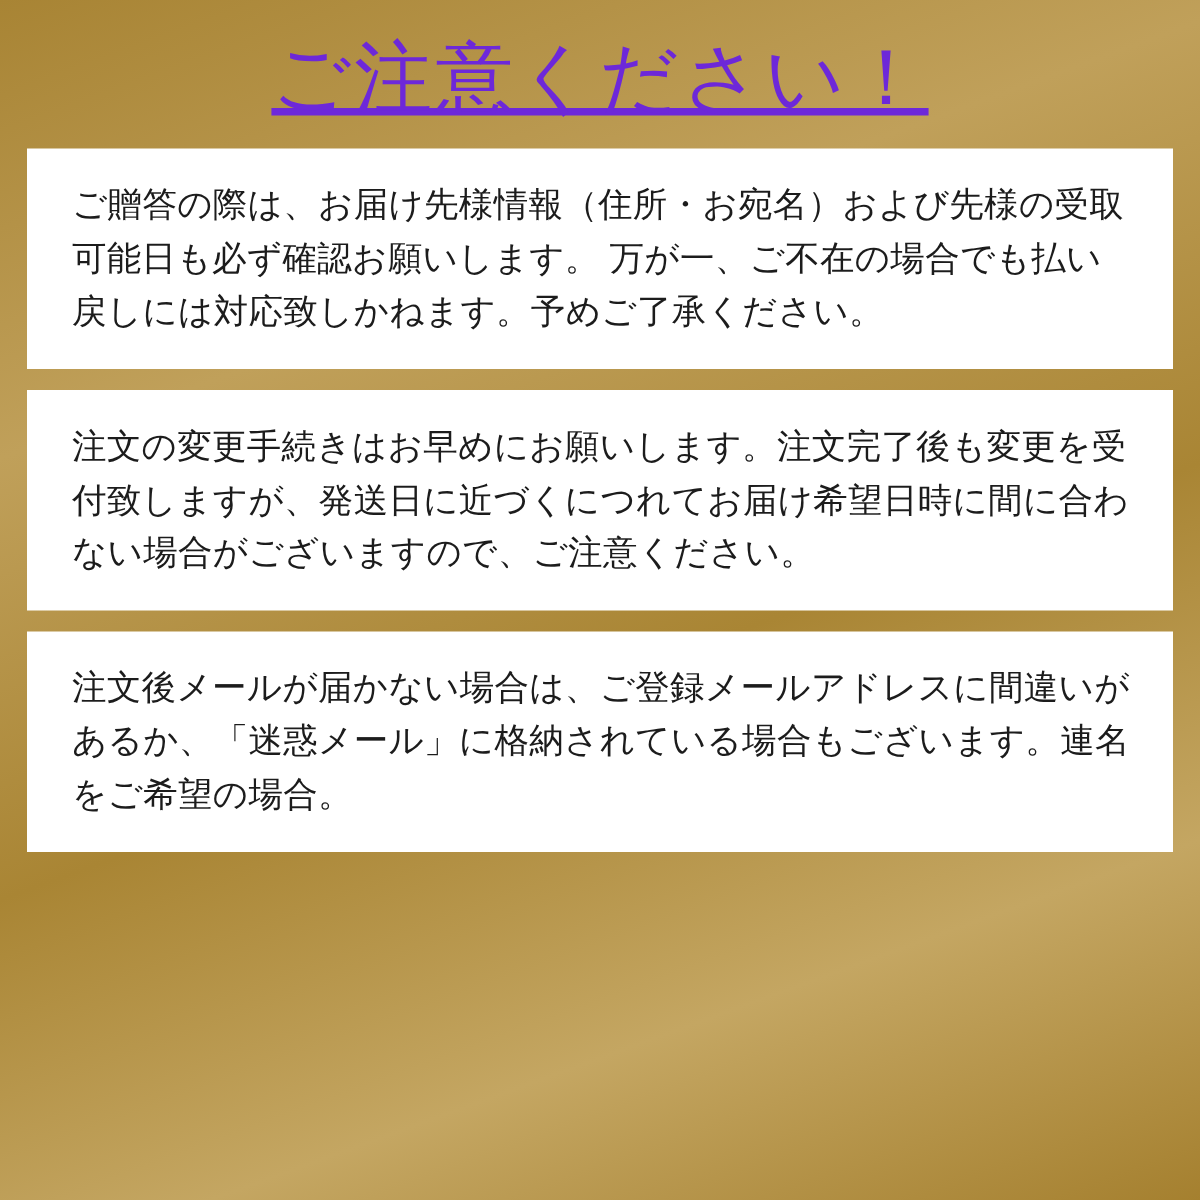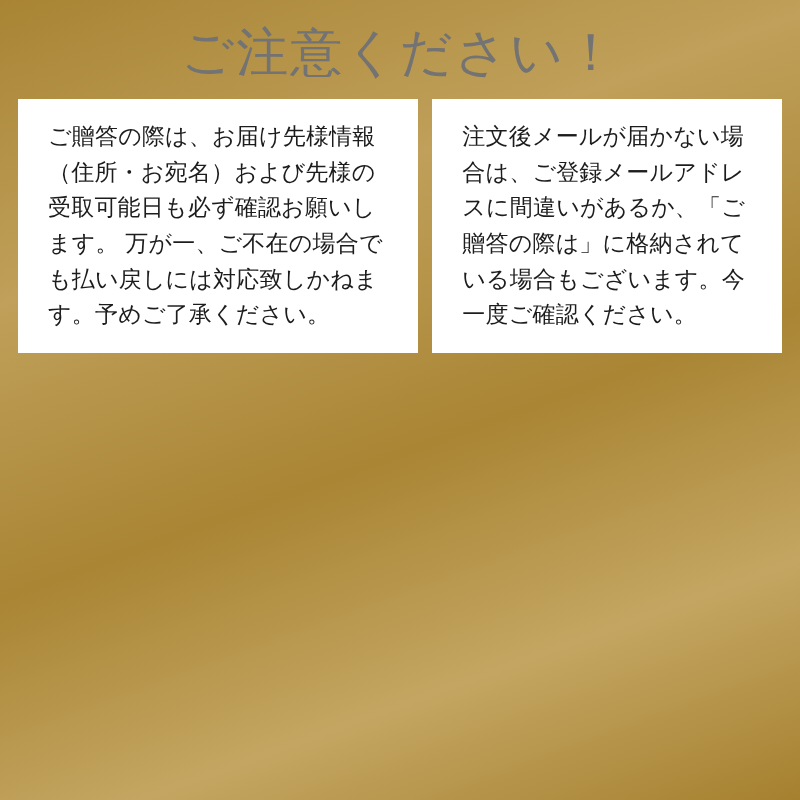--- a/index.html
+++ b/index.html
@@ -17,32 +17,33 @@
   .page {
     width: 800px;
     height: 800px;
     box-sizing: border-box;
     padding: 14px 18px 14px 18px;
     display: flex;
     flex-direction: column;
   }
   .headline {
     text-align: center;
-    color: #737373;
+    color: #6d28d9;
     font-family: "Liberation Serif", serif;
     font-size: 52px;
     line-height: 1.25;
     letter-spacing: 2px;
     font-weight: 400;
     padding: 6px 0 14px 0;
     user-select: none;
+    text-decoration: underline;
   }
   .cards {
     display: flex;
-    flex-direction: row;
+    flex-direction: column;
     gap: 14px;
   }
   .card {
     background: #ffffff;
     box-sizing: border-box;
     padding: 20px 26px 20px 30px;
     color: #1c1c1c;
     font-size: 23px;
     line-height: 1.55;
     letter-spacing: 0.2px;
@@ -59,20 +60,23 @@
 
   <div class="headline">ご注意ください！</div>
 
   <div class="cards">
 
     <div class="card">
       <p>ご贈答の際は、お届け先様情報（住所・お宛名）および先様の受取可能日も必ず確認お願いします。
 万が一、ご不在の場合でも払い戻しには対応致しかねます。予めご了承ください。</p>
     </div>
 
+    <div class="card">
+      <p>注文の変更手続きはお早めにお願いします。注文完了後も変更を受付致しますが、発送日に近づくにつれてお届け希望日時に間に合わない場合がございますので、ご注意ください。</p>
+    </div>
 
 
     <div class="card">
-      <p>注文後メールが届かない場合は、ご登録メールアドレスに間違いがあるか、「ご贈答の際は」に格納されている場合もございます。今一度ご確認ください。</p>
+      <p>注文後メールが届かない場合は、ご登録メールアドレスに間違いがあるか、「迷惑メール」に格納されている場合もございます。連名をご希望の場合。</p>
     </div>
 
   </div>
 </div>
 
 </body></html>

